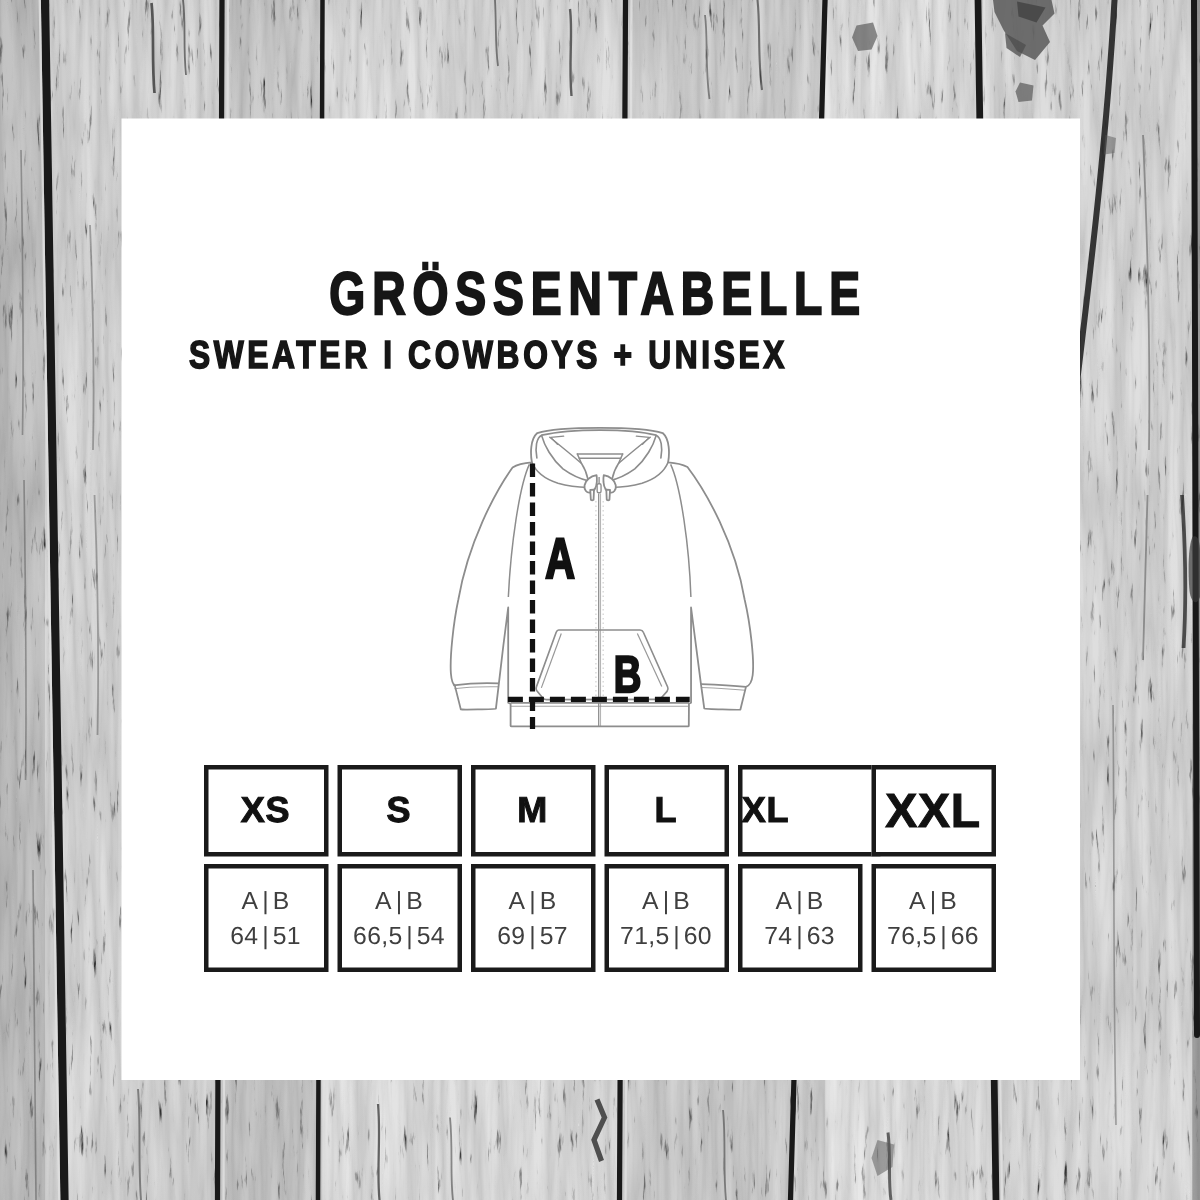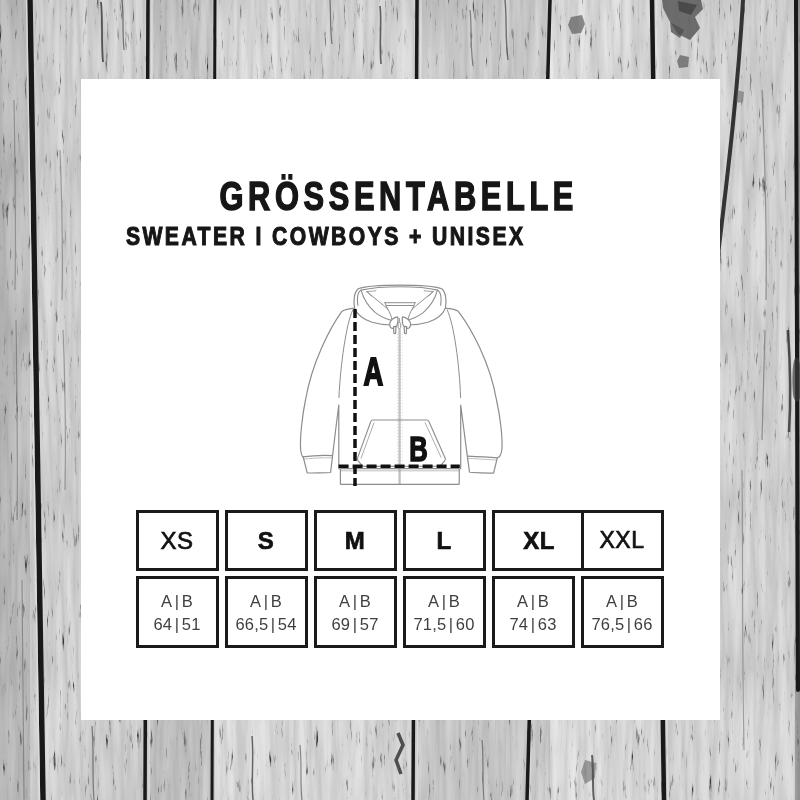--- a/index.html
+++ b/index.html
@@ -212,41 +212,41 @@
   <path d="M355,309 L355,486" stroke="#111111" stroke-width="3.5" stroke-dasharray="9 4" fill="none"></path>
 
   <path d="M338.6,466.2 L459.8,466.2" stroke="#111111" stroke-width="3.5" stroke-dasharray="10 4" fill="none"></path>
 
   <text transform="translate(373.4,385) scale(0.72,1)" font-family="Liberation Sans, sans-serif" font-size="38" font-weight="bold" fill="#111111" stroke="#111111" stroke-width="1.8" text-anchor="middle">A</text>
 
   <text transform="translate(418.4,461) scale(0.74,1)" font-family="Liberation Sans, sans-serif" font-size="34.5" font-weight="bold" fill="#111111" stroke="#111111" stroke-width="1.6" text-anchor="middle">B</text>
 </svg>
 
 <div class="abs" style="left:135.5px;top:510px;width:83px;height:61px;border:3px solid #1a1a1a;box-sizing:border-box;display:flex;align-items:center;justify-content:center;background:#fff;">
-  <span style="font-weight:normal;font-size:24px;color:#111;letter-spacing:0.5px;-webkit-text-stroke:0.7px #111;">XS</span>
+  <span style="font-weight:bold;font-size:24px;color:#111;letter-spacing:0.5px;-webkit-text-stroke:0.7px #111;">XS</span>
 </div>
 
 <div class="abs" style="left:224.5px;top:510px;width:83px;height:61px;border:3px solid #1a1a1a;box-sizing:border-box;display:flex;align-items:center;justify-content:center;background:#fff;">
   <span style="font-weight:bold;font-size:24px;color:#111;letter-spacing:0.5px;-webkit-text-stroke:0.7px #111;">S</span>
 </div>
 
 <div class="abs" style="left:313.5px;top:510px;width:83px;height:61px;border:3px solid #1a1a1a;box-sizing:border-box;display:flex;align-items:center;justify-content:center;background:#fff;">
   <span style="font-weight:bold;font-size:24px;color:#111;letter-spacing:0.5px;-webkit-text-stroke:0.7px #111;">M</span>
 </div>
 
 <div class="abs" style="left:402.5px;top:510px;width:83px;height:61px;border:3px solid #1a1a1a;box-sizing:border-box;display:flex;align-items:center;justify-content:center;background:#fff;">
   <span style="font-weight:bold;font-size:24px;color:#111;letter-spacing:0.5px;-webkit-text-stroke:0.7px #111;">L</span>
 </div>
 
-<div class="abs" style="left:491.5px;top:510px;width:95px;height:61px;border:3px solid #1a1a1a;box-sizing:border-box;display:flex;align-items:center;justify-content:center;background:#fff;">
+<div class="abs" style="left:491.5px;top:510px;width:95px;height:61px;border:3px solid #1a1a1a;box-sizing:border-box;display:flex;align-items:center;background:#fff;">
   <span style="font-weight:bold;font-size:24px;color:#111;letter-spacing:0.5px;-webkit-text-stroke:0.7px #111;">XL</span>
 </div>
 
 <div class="abs" style="left:580.5px;top:510px;width:83px;height:61px;border:3px solid #1a1a1a;box-sizing:border-box;display:flex;align-items:center;justify-content:center;background:#fff;">
-  <span style="font-weight:normal;font-size:23px;color:#111;letter-spacing:0.5px;-webkit-text-stroke:0.7px #111;">XXL</span>
+  <span style="font-weight:bold;font-size:32px;color:#111;letter-spacing:0.5px;-webkit-text-stroke:0.7px #111;">XXL</span>
 </div>
 
 <div class="abs" style="left:135.5px;top:576px;width:83px;height:72px;border:3px solid #1a1a1a;box-sizing:border-box;display:flex;flex-direction:column;align-items:center;justify-content:center;background:#fff;">
   <div style="font-size:16.5px;line-height:23px;color:#3f3f3f;letter-spacing:0.2px;text-align:center;padding-top:2px;">A<span style="display:inline-block;margin:0 2.5px;">|</span>B<br>64<span style="display:inline-block;margin:0 2.5px;">|</span>51</div>
 </div>
 
 <div class="abs" style="left:224.5px;top:576px;width:83px;height:72px;border:3px solid #1a1a1a;box-sizing:border-box;display:flex;flex-direction:column;align-items:center;justify-content:center;background:#fff;">
   <div style="font-size:16.5px;line-height:23px;color:#3f3f3f;letter-spacing:0.2px;text-align:center;padding-top:2px;">A<span style="display:inline-block;margin:0 2.5px;">|</span>B<br>66,5<span style="display:inline-block;margin:0 2.5px;">|</span>54</div>
 </div>
 

